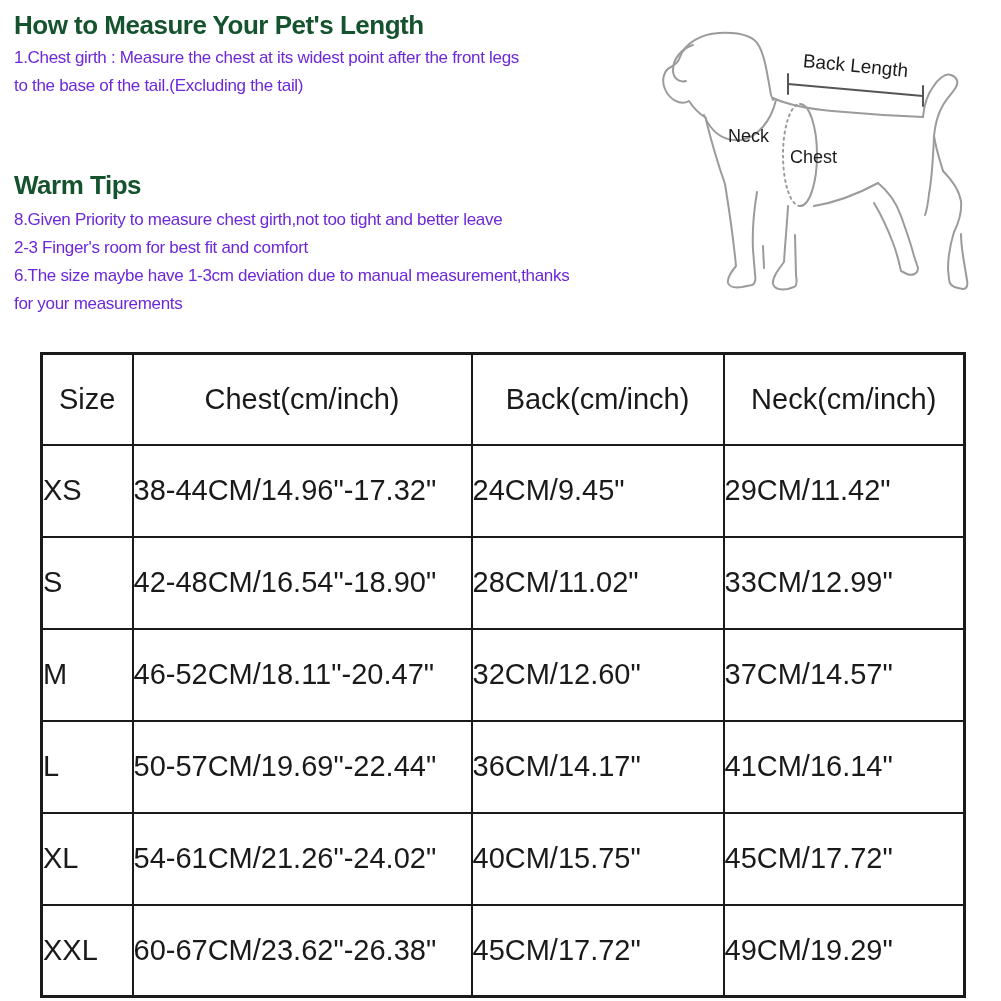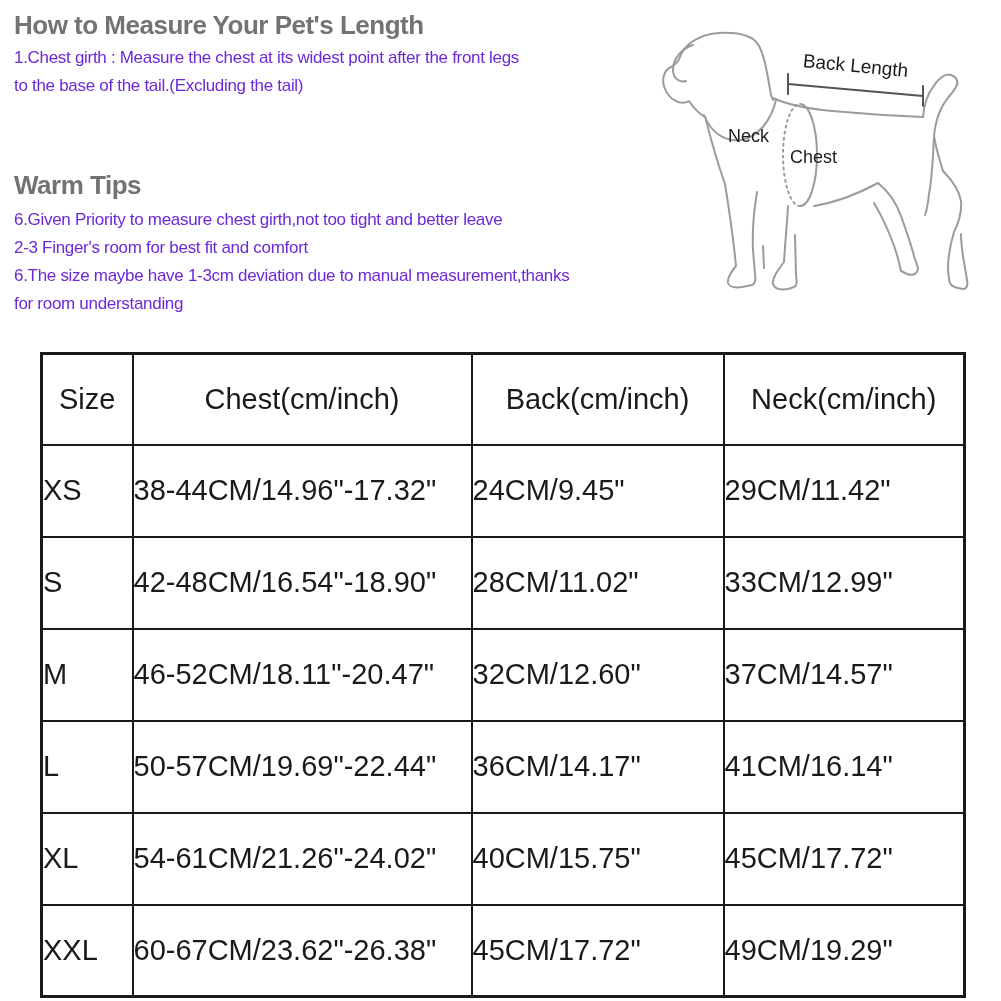--- a/index.html
+++ b/index.html
@@ -12,21 +12,21 @@
     color: #161616;
     overflow: hidden;
   }
   .h-title {
     position: absolute;
     left: 14px;
     margin: 0;
     font-size: 26px;
     font-weight: bold;
     letter-spacing: -0.5px;
-    color: #737373;
+    color: #14532d;
     white-space: nowrap;
   }
   #measure-heading { top: 10px; }
   #tips-heading   { top: 170px; }
   .copy {
     position: absolute;
     left: 14px;
     font-size: 17px;
     letter-spacing: -0.3px;
     line-height: 28px;
@@ -80,24 +80,24 @@
   <h1 class="h-title" id="measure-heading">How to Measure Your Pet's Length</h1>
 
   <div class="copy" id="measure-lines">
     <div class="line">1.Chest girth : Measure the chest at its widest point after the front legs</div>
     <div class="line">to the base of the tail.(Excluding the tail)</div>
   </div>
 
   <h1 class="h-title" id="tips-heading">Warm Tips</h1>
 
   <div class="copy" id="tips-lines">
-    <div class="line">6.Given Priority to measure chest girth,not too tight and better leave</div>
+    <div class="line">8.Given Priority to measure chest girth,not too tight and better leave</div>
     <div class="line">2-3 Finger's room for best fit and comfort</div>
     <div class="line">6.The size maybe have 1-3cm deviation due to manual measurement,thanks</div>
-    <div class="line">for room understanding</div>
+    <div class="line">for your measurements</div>
   </div>
 
   <svg class="dog-diagram" viewBox="0 0 341 315" xmlns="http://www.w3.org/2000/svg">
 
     <g fill="none" stroke-width="2" stroke-linecap="round" stroke-linejoin="round" stroke="#9b9b9b">
 
       <path d="M46,98 C38,93 33,87 29,81 C20,86 9,79 5,69 C1,60 4,50 11,47
                C15,45 18,43 20,37 C25,23 41,14 59,13 C80,12 94,16 99,26
                C105,37 107,53 111,75 L113,80"></path>
       <path d="M33,25 C22,28 13,39 13,50 C13,58 19,63 26,61"></path>

